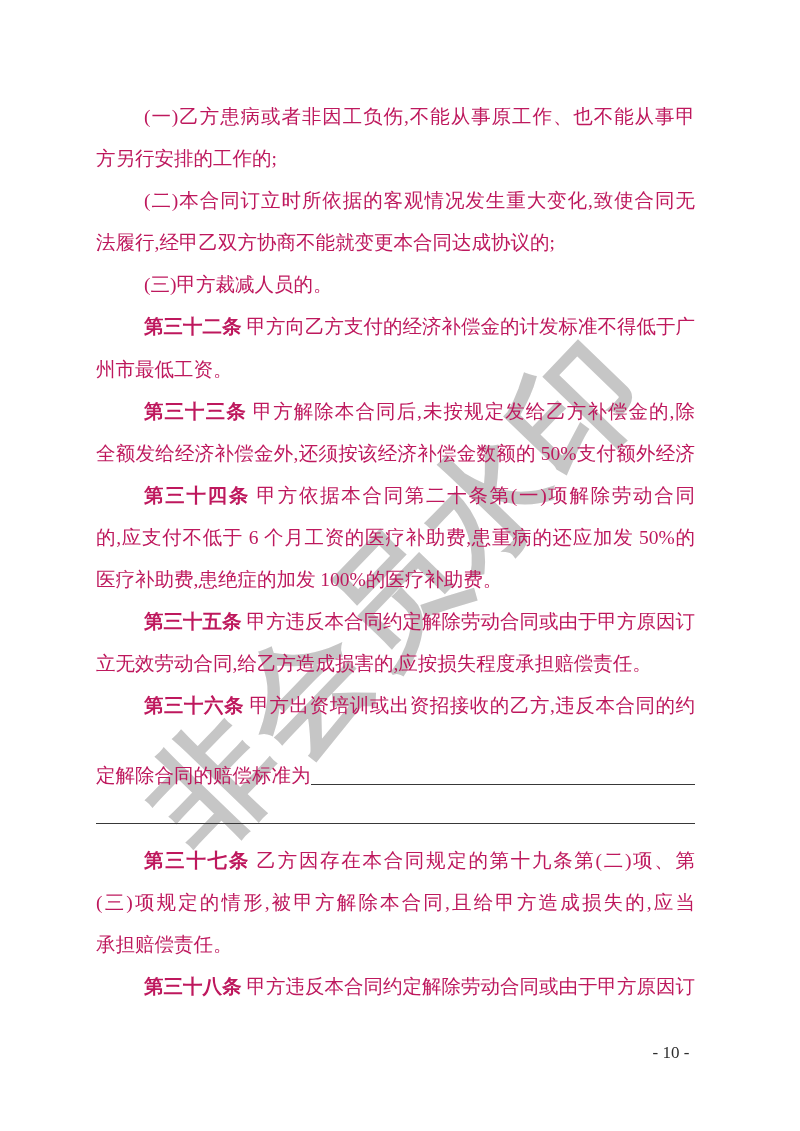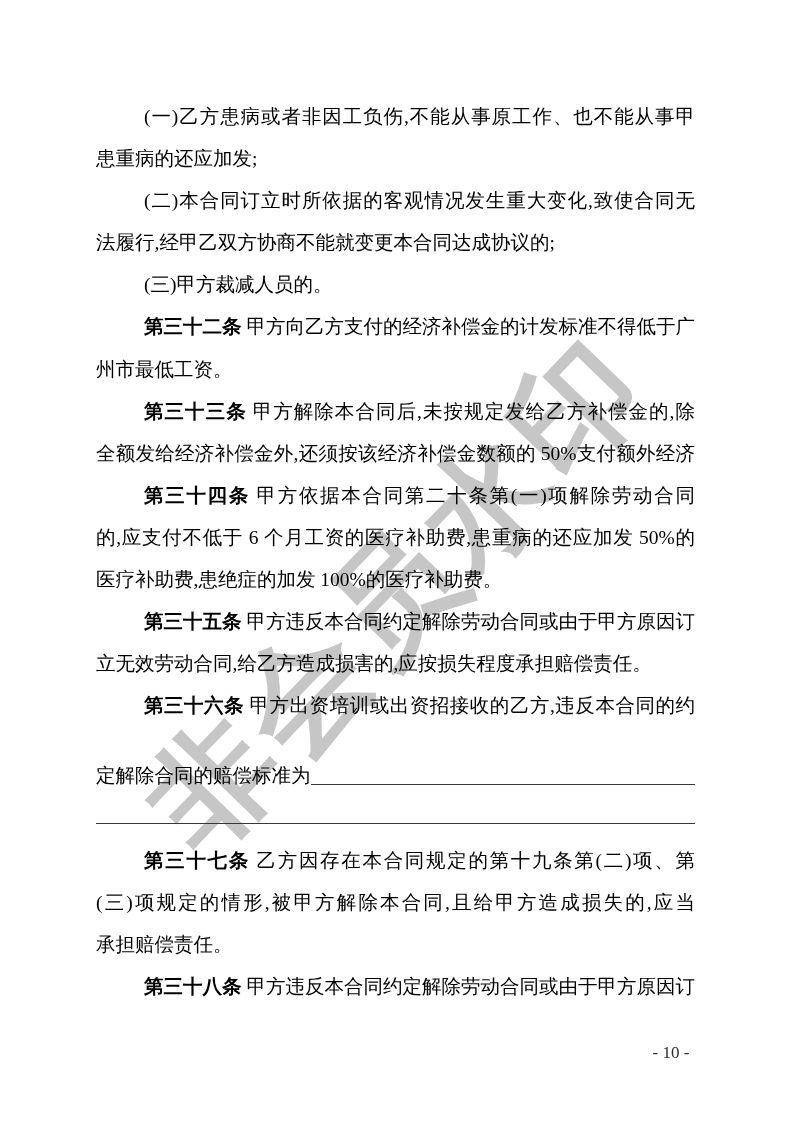--- a/index.html
+++ b/index.html
@@ -19,21 +19,21 @@
     font-size:124px;
     letter-spacing:6px;
     color:#c6c6c6;
     white-space:nowrap;
     z-index:1;
     user-select:none;
   }
   .content{
     position:absolute;left:96px;top:104px;width:599px;
     z-index:2;
-    color:#000000;
+    color:#be185d;
     font-size:19.5px;
   }
   .line{
     height:42.1px;
     line-height:25px;
     text-align:left;
   }
   .indent{padding-left:48px;}
   .just{text-align:justify;text-align-last:justify;}
   .b{font-weight:700;}
@@ -51,21 +51,21 @@
 </style>
 </head>
 <body>
 
 <div class="page">
 
   <div class="watermark">非会员水印</div>
 
   <div class="content">
     <div class="line indent just"><span class="line-text">(一)乙方患病或者非因工负伤,不能从事原工作、也不能从事甲</span></div>
-    <div class="line"><span class="line-text">患重病的还应加发;</span></div>
+    <div class="line"><span class="line-text">方另行安排的工作的;</span></div>
     <div class="line indent just"><span class="line-text">(二)本合同订立时所依据的客观情况发生重大变化,致使合同无</span></div>
     <div class="line"><span class="line-text">法履行,经甲乙双方协商不能就变更本合同达成协议的;</span></div>
     <div class="line indent"><span class="line-text">(三)甲方裁减人员的。</span></div>
 
     <div class="line indent just"><span class="b">第三十二条</span><span class="line-text"> 甲方向乙方支付的经济补偿金的计发标准不得低于广</span></div>
     <div class="line"><span class="line-text">州市最低工资。</span></div>
 
     <div class="line indent just"><span class="b">第三十三条</span><span class="line-text"> 甲方解除本合同后,未按规定发给乙方补偿金的,除</span></div>
     <div class="line just"><span class="line-text">全额发给经济补偿金外,还须按该经济补偿金数额的 50%支付额外经济</span></div>
 

